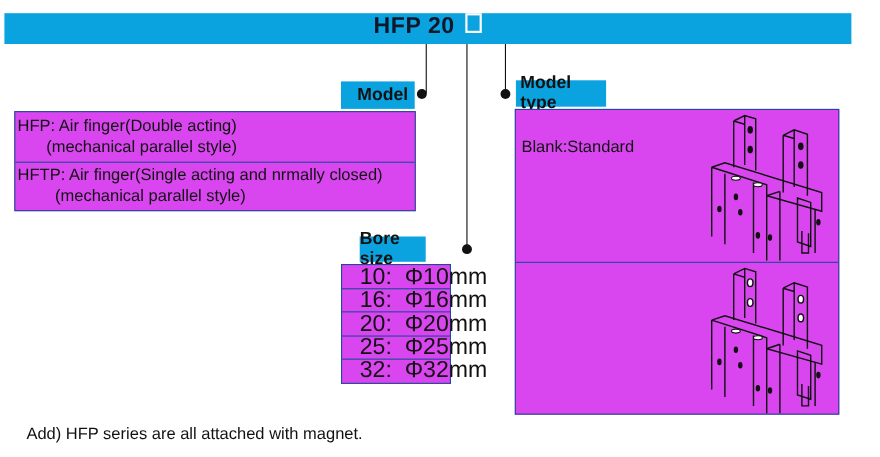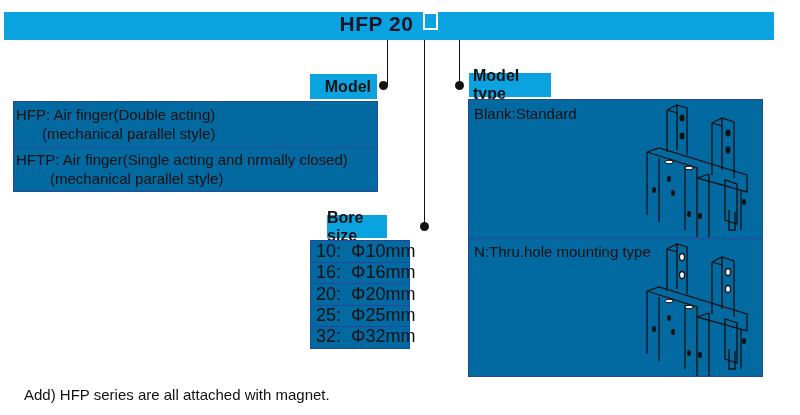--- a/index.html
+++ b/index.html
@@ -9,27 +9,27 @@
   .banner { left: 4px; top: 12px; width: 770px; height: 28px; background: #0aa3e0; }
   .banner-title { left: 0; top: 0; width: 100%; height: 28px; display: flex; align-items: flex-start; justify-content: center;
                   color: #0f172a; font-weight: bold; font-size: 21px; letter-spacing: 0.5px; }
   .banner-title .code { margin-right: 8px; }
   .placeholder-box { display: inline-block; width: 11px; height: 14px; border: 2px solid #fff; margin-left: 2px; }
   .vline { background: #111; width: 1px; }
   .dot { width: 9px; height: 9px; border-radius: 50%; background: #111; }
   .tag { background: #0aa3e0; color: #111; font-weight: bold; font-size: 16px;
          display: flex; align-items: center; justify-content: flex-end; padding-right: 6px; box-sizing: border-box; }
   .tag.left { justify-content: flex-start; padding-left: 4px; }
-  .box { border: 1.5px solid #23479a; box-sizing: border-box; background: #0369a1; }
+  .box { border: 1.5px solid #23479a; box-sizing: border-box; background: #d946ef; }
   .model-row { position: absolute; left: 0; width: 100%; box-sizing: border-box; padding-left: 2px; font-size: 15px; line-height: 19px; }
   .model-row .indent1 { padding-left: 26px; display: block; }
   .model-row .indent2 { padding-left: 34px; display: block; }
-  .bore-row { position: absolute; left: 1px; width: 100%; height: 21px; box-sizing: border-box; font-size: 18px; line-height: 21px; padding-left: 4px; white-space: pre; }
+  .bore-row { position: absolute; left: 12px; width: 100%; height: 21px; box-sizing: border-box; font-size: 21px; line-height: 21px; padding-left: 4px; white-space: pre; }
   .divider { position: absolute; left: 0; width: 100%; height: 0; border-top: 1.5px solid #23479a; }
-  .figer-label { position: absolute; left: 5px; font-size: 15px; }
+  .figer-label { position: absolute; left: 5px; font-size: 15px; margin-top: 20px; }
   .gripper { position: absolute; }
   .note { left: 4px; top: 386px; font-size: 15px; margin-left: 20px; }
 </style>
 </head>
 <body>
 
 <div class="abs banner">
   <div class="abs banner-title">
     <span class="code">HFP 20</span>
     <span class="placeholder-box"></span>
@@ -92,21 +92,20 @@
         <ellipse cx="52" cy="114" rx="2" ry="3"></ellipse>
       <ellipse cx="63" cy="116" rx="2" ry="3"></ellipse>
         <ellipse cx="107" cy="102" rx="2" ry="3"></ellipse>
     </g>
     <g fill="#fff" stroke="#111" stroke-width="1">
       <ellipse cx="32" cy="62" rx="4" ry="1.8"></ellipse>
         <ellipse cx="52" cy="68" rx="4" ry="1.8"></ellipse>
     </g>
   </svg>
   <div class="divider" style="top:138px;"></div>
-  <div class="figer-label" style="top:143px;">N:Thru.hole mounting type</div>
   <svg class="gripper" style="left:168px; top:139px;" width="120" height="137" viewBox="0 0 120 137">
     <g fill="none" stroke="#111" stroke-width="1.3">
       <path d="M10 52 L60 68 L60 137 M10 52 L10 115 M10 52 L22 48 L110 75 L110 92 L60 78 L60 68"></path>
       <path d="M22 58 L22 122 M48 66 L48 130 M60 78 L72 74 M72 74 L72 137"></path>
       <path d="M30 10 L30 52 M30 10 L40 5 L50 8 L50 55 M40 5 L40 50 M30 10 L40 13 L40 50"></path>
       <path d="M75 23 L75 75 M75 23 L85 18 L97 22 L97 78 M85 18 L85 70 M75 23 L85 26 L85 70"></path>
       <path d="M88 80 L88 120 L100 124 L100 84 Z M92 110 L92 130 L98 130 L98 112"></path>
       <path d="M104 90 L104 130"></path>
     </g>
     <g fill="#fff" stroke="#111" stroke-width="1.3">

